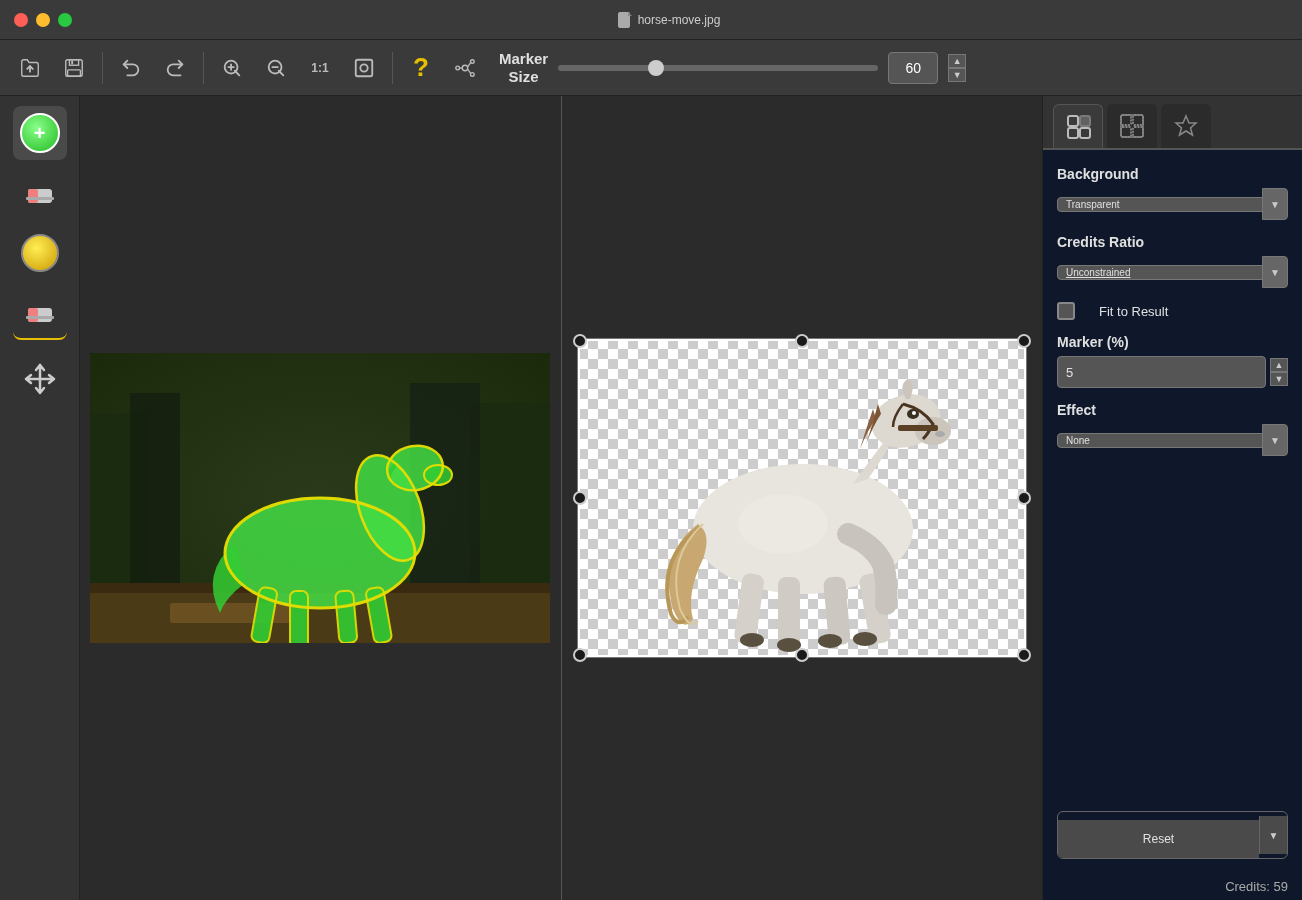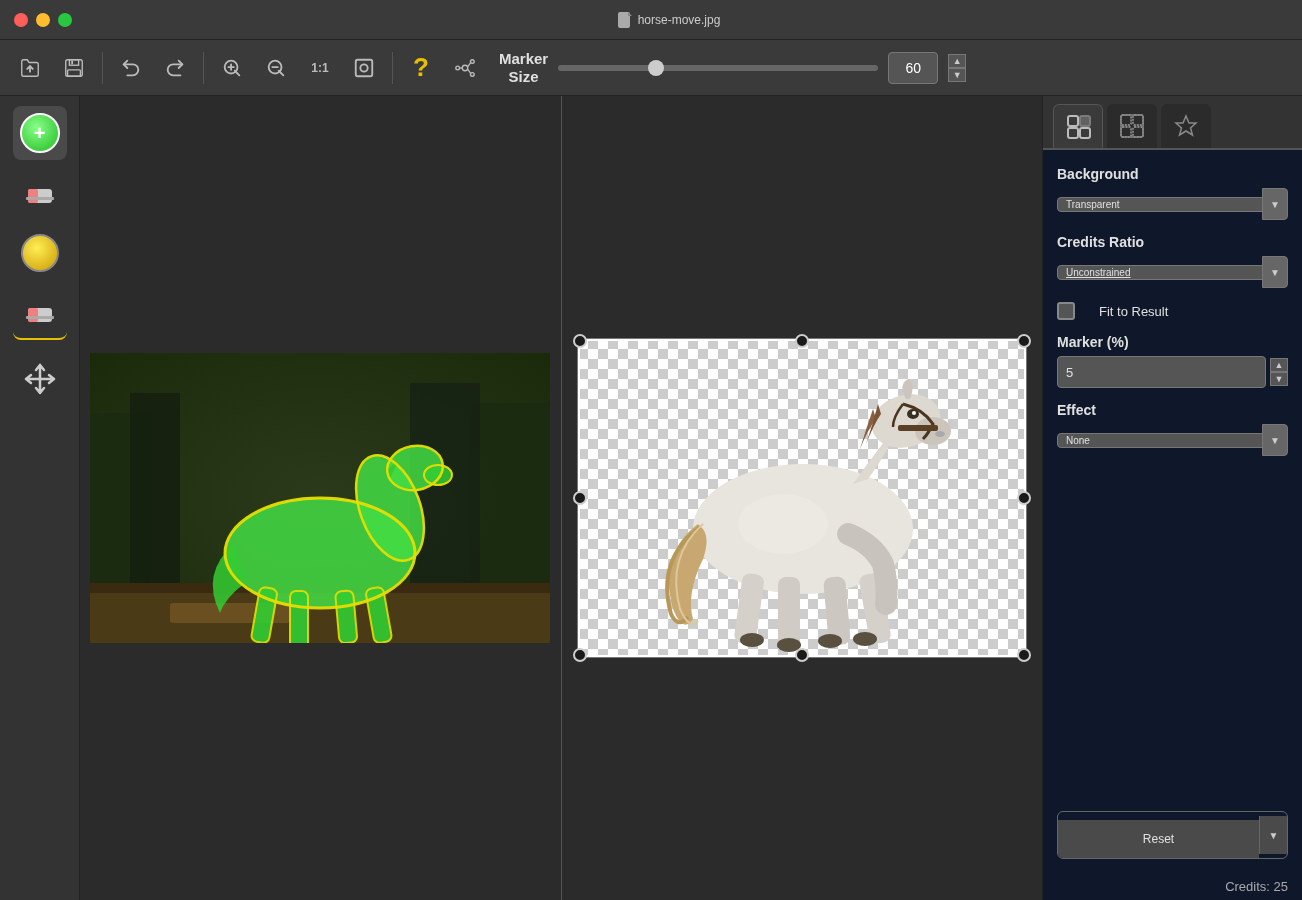--- a/index.html
+++ b/index.html
@@ -748,17 +748,17 @@
 
     <div style="flex:1;"></div>
 
     <div class="panel-bottom">
       <div class="reset-row">
         <button class="reset-btn">Reset</button>
         <button class="reset-arrow-btn">▼</button>
       </div>
     </div>
 
-    <div class="credits-text">Credits: 25</div>
+    <div class="credits-text">Credits: 59</div>
 
   </div>
 
 </div>
 
 </body></html>

